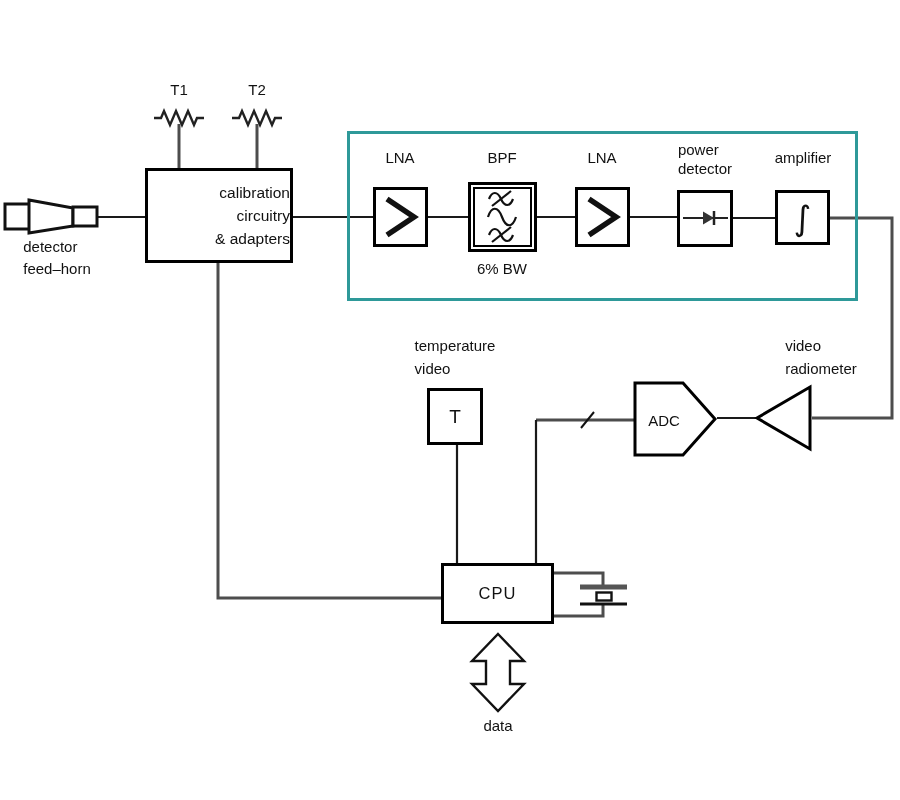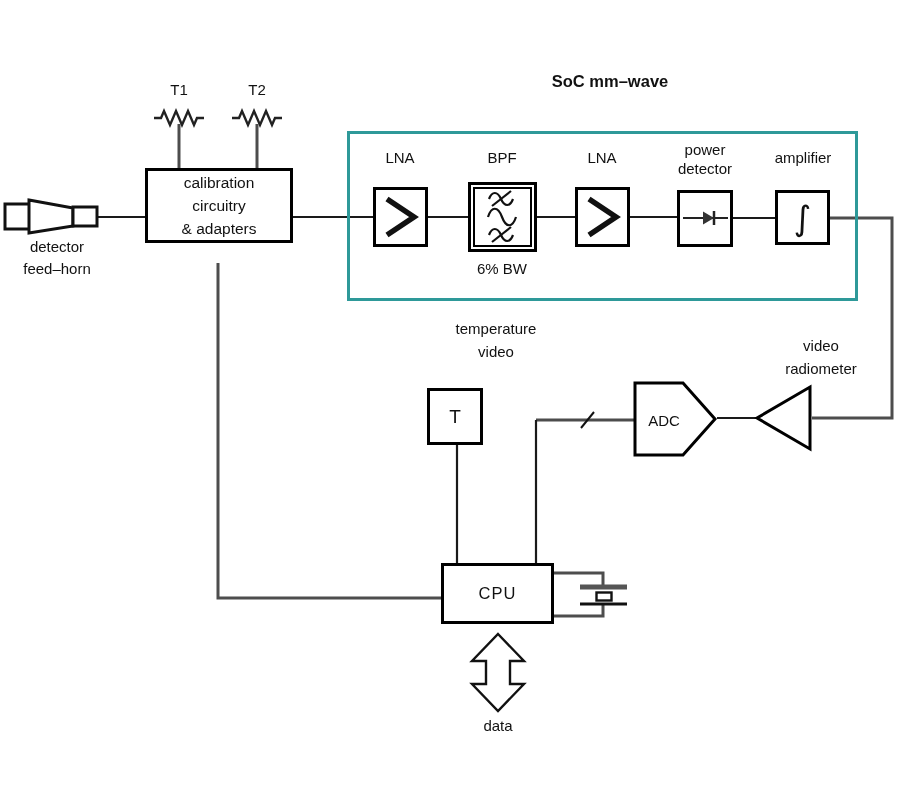--- a/index.html
+++ b/index.html
@@ -3,21 +3,21 @@
 <meta charset="utf-8">
 <style>
   html,body{margin:0;padding:0;background:#fff;}
   #stage{position:relative;width:900px;height:800px;background:#fff;overflow:hidden;
          font-family:"Liberation Sans",sans-serif;color:#111;}
   svg.layer{position:absolute;left:0;top:0;pointer-events:none;}
   .box{position:absolute;background:#fff;border:3px solid #000;box-sizing:border-box;
        display:flex;flex-direction:column;align-items:center;justify-content:center;}
   .module-box{position:absolute;background:transparent;border:3px solid #2E9999;box-sizing:border-box;}
   .bpf-inner{position:absolute;inset:2px;border:2px solid #000;}
-  .lbl{position:absolute;transform:translateX(-50%);text-align:center;
+  .lbl{position:absolute;transform:translateX(-50%);
        font-size:15px;line-height:20px;white-space:nowrap;color:#111;}
   .lbl2{line-height:22px;}
   .title{font-weight:bold;font-size:16.5px;line-height:25px;}
   .boxtext{font-size:15.5px;line-height:23px;text-align:center;}
   .smalltext{font-size:15px;}
   .bigsym{font-size:19px;}
   .integral{font-size:34px;font-family:"DejaVu Sans",sans-serif;line-height:34px;}
   .cputext{font-size:16.5px;letter-spacing:1px;}
 </style>
 </head>
@@ -45,21 +45,21 @@
       <path d="M630 217 L679 217"></path>
       <path d="M733 218 L777 218"></path>
       <path d="M758 418 L717 418"></path>
       <path d="M536 420 L536 565"></path>
       <path d="M457 445 L457 565"></path>
     </g>
   </svg>
 
   <div class="module-box" style="left: 347px; top: 131px; width: 511px; height: 170px; border-color: rgb(46, 153, 153);"></div>
 
-  <div class="box" style="left:145px;top:168px;width:148px;height:75px;">
+  <div class="box" style="left:145px;top:168px;width:148px;height:95px;align-items:flex-end;">
     <div class="boxtext">calibration</div>
     <div class="boxtext">circuitry</div>
     <div class="boxtext">&amp; adapters</div>
   </div>
 
   <div class="box" style="left:373px;top:187px;width:55px;height:60px;"></div>
 
   <div class="box" style="left:468px;top:182px;width:69px;height:70px;">
     <div class="bpf-inner"></div>
   </div>
@@ -129,37 +129,36 @@
 
   <div class="lbl" style="left:179px;top:80px;">T1</div>
   <div class="lbl" style="left:257px;top:80px;">T2</div>
 
   <div class="lbl lbl2" style="left:57px;top:236px;">
     <div>detector</div>
     <div>feed–horn</div>
   </div>
 
   <div class="lbl title" style="left:610px;top:69px;">
-    <div>SoC mm–wave</div>
   </div>
 
   <div class="lbl" style="left:400px;top:148px;">LNA</div>
   <div class="lbl" style="left:502px;top:148px;">BPF</div>
   <div class="lbl" style="left:602px;top:148px;">LNA</div>
 
   <div class="lbl" style="left:705px;top:140px;line-height:19px;">
     <div>power</div>
     <div>detector</div>
   </div>
 
   <div class="lbl" style="left:803px;top:148px;">amplifier</div>
 
   <div class="lbl smalltext" style="left:502px;top:259px;">6% BW</div>
 
-  <div class="lbl" style="left:455px;top:317px;line-height:23px;margin-left:41px;">
+  <div class="lbl" style="left:455px;top:334px;line-height:23px;">
     <div>temperature</div>
     <div>video</div>
   </div>
 
   <div class="lbl" style="left:821px;top:334px;line-height:23px;">
     <div>video</div>
     <div>radiometer</div>
   </div>
 
   <div class="lbl" style="left:664px;top:411px;">ADC</div>

